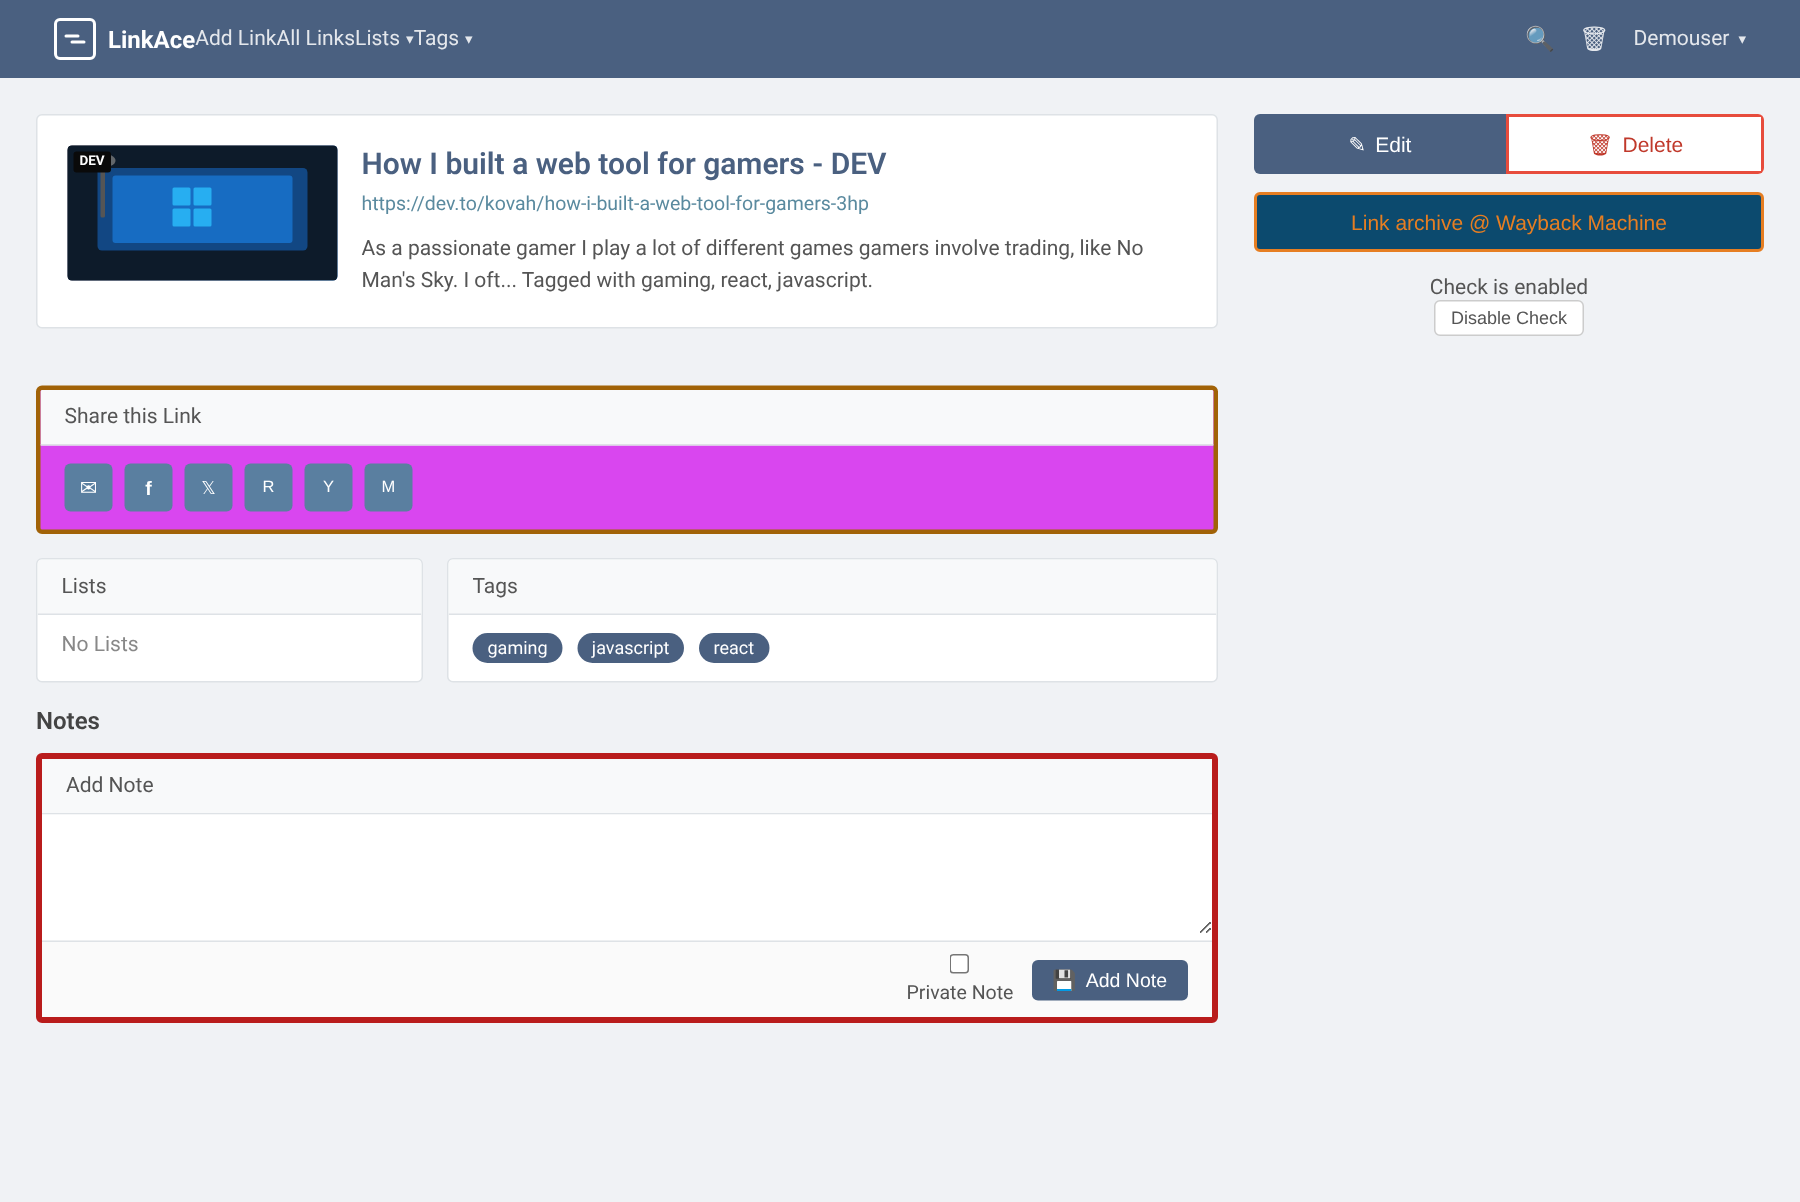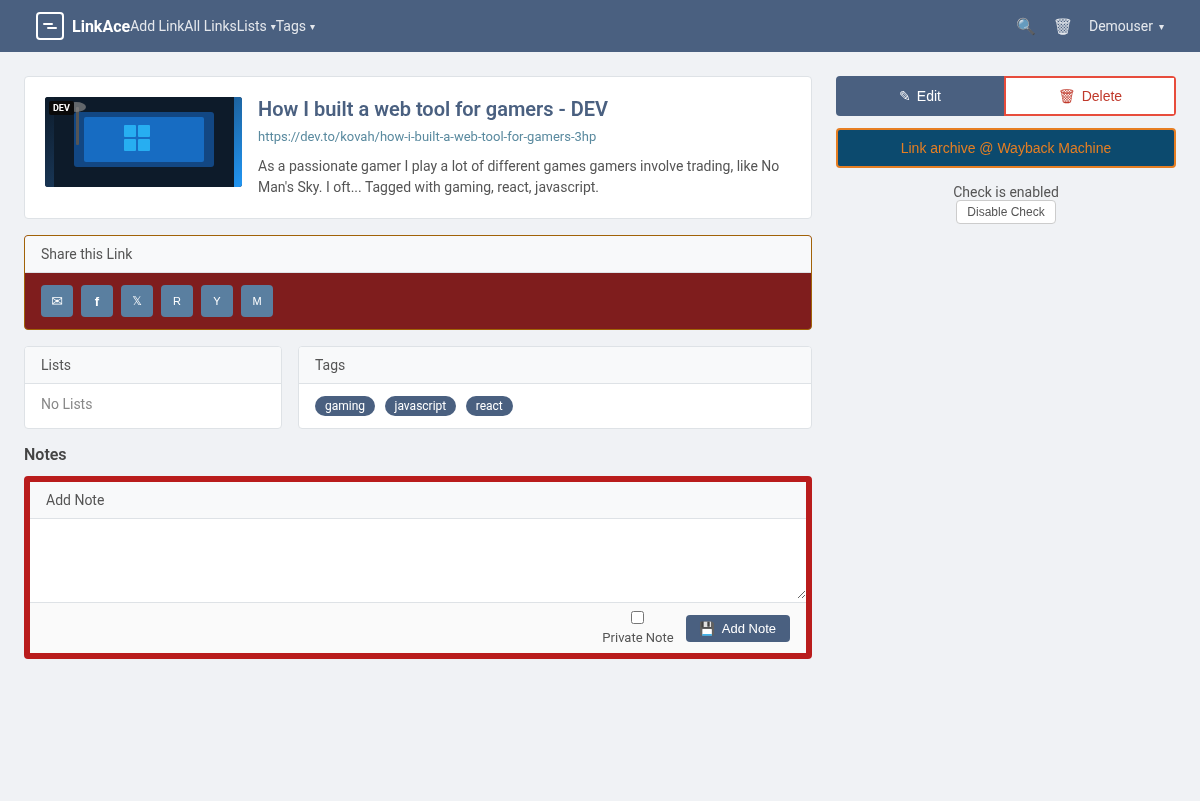--- a/index.html
+++ b/index.html
@@ -98,21 +98,21 @@
     
     .link-card {
       background: white;
       border: 1px solid #dee2e6;
       border-radius: 4px;
       padding: 20px;
       display: flex;
       gap: 16px;
     }
     .link-thumbnail {
-      width: 197px;
+      width: 180px;
       height: 90px;
       flex-shrink: 0;
       background: #1a1a2e;
       border-radius: 3px;
       overflow: hidden;
       position: relative;
     }
     .thumbnail-inner {
       width: 100%;
       height: 100%;
@@ -150,24 +150,25 @@
       text-decoration: none;
     }
     .link-description {
       color: #555;
       font-size: 14px;
       line-height: 1.5;
     }
 
     
     .share-card {
-      background: #7f1d1d;
-      border: 1px solid #a16207;
+      background: #d946ef;
+      border: 3px solid #a16207;
       border-radius: 4px;
       overflow: hidden;
+      margin-top: 22px;
     }
     .share-header {
       background: #f8f9fa;
       border-bottom: 1px solid #dee2e6;
       padding: 10px 16px;
       font-size: 14px;
       color: #555;
     }
     .share-icons {
       padding: 12px 16px;
@@ -235,21 +236,21 @@
       width: 100%;
     }
     .notes-title {
       font-size: 16px;
       font-weight: 600;
       color: #444;
       margin-bottom: 12px;
     }
     .notes-card {
       background: white;
-      border: 6px solid #b91c1c;
+      border: 4px solid #b91c1c;
       border-radius: 4px;
       overflow: hidden;
     }
     .notes-card-header {
       background: #f8f9fa;
       border-bottom: 1px solid #dee2e6;
       padding: 10px 16px;
       font-size: 14px;
       color: #555;
     }

